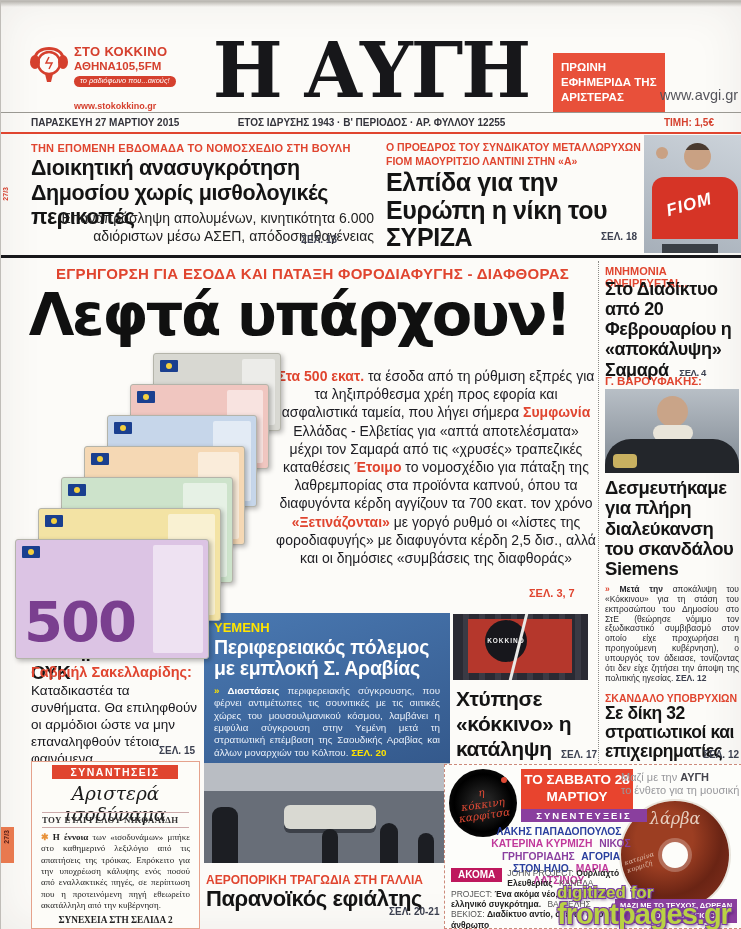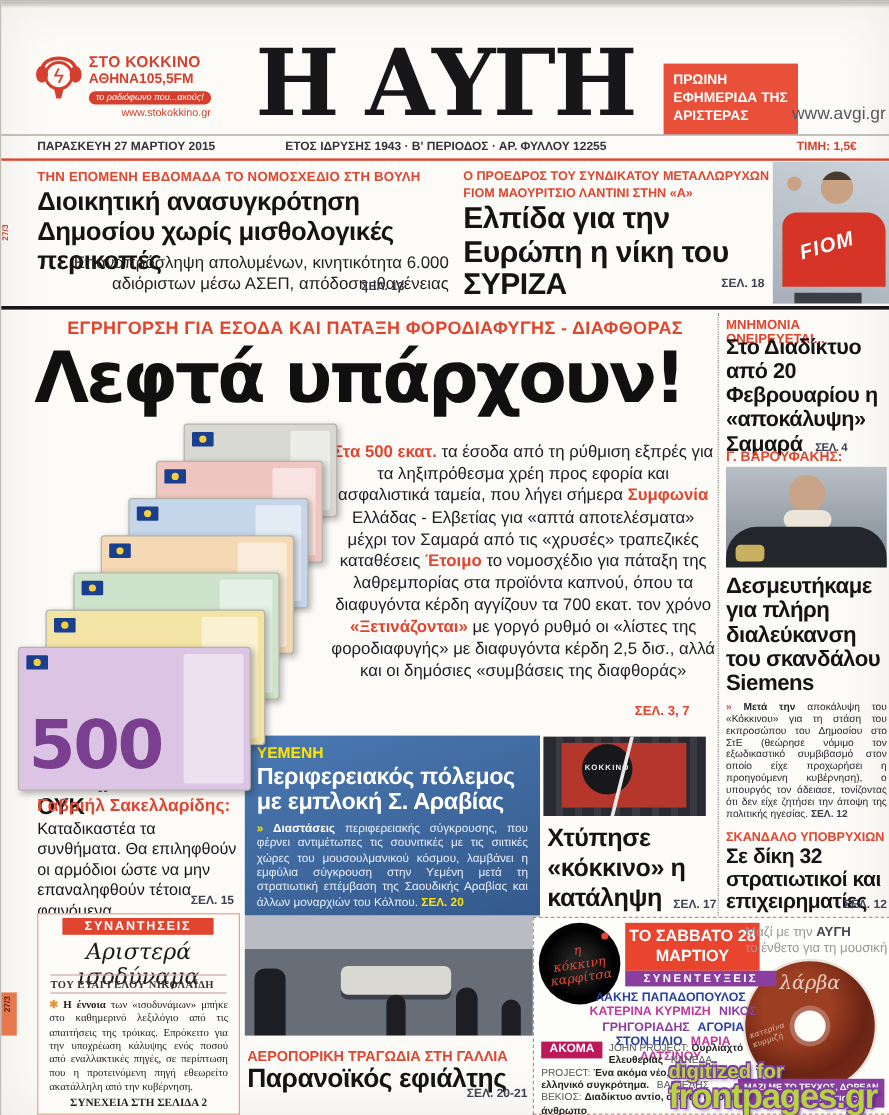--- a/index.html
+++ b/index.html
@@ -15,21 +15,21 @@
   .pref { font-weight:bold; color:#3c4050; font-size:10px; }
   .pref-red { font-weight:bold; color:#e0452f; font-size:11px; }
 
   
   .radio-logo { left:28px; top:36px; width:165px; height:72px; display:flex; gap:5px; }
   .radio-texts { display:flex; flex-direction:column; line-height:1.15; margin-top:8px; }
   .radio-station { color:#d5402e; font-weight:bold; font-size:13px; letter-spacing:.3px; }
   .radio-freq { color:#d5402e; font-weight:bold; font-size:11.5px; }
   .radio-tag { background:#d5402e; color:#fff; font-style:italic; font-size:7.5px;
                border-radius:7px; padding:1px 6px; margin-top:3px; align-self:flex-start; }
-  .radio-url { color:#d5402e; font-weight:normal; font-size:9px; margin-top:2px;text-align:right; }
+  .radio-url { color:#d5402e; font-weight:bold; font-size:9px; margin-top:14px; }
   .mast-title { left:198px; top:26px; width:344px; text-align:center;
                 font-family:"DejaVu Serif",serif; font-weight:bold; font-size:74px;
                 letter-spacing:-2px; color:#17171a; transform:scaleY(1.04); }
   .mast-box { left:552px; top:52px; width:96px; background:#e8503a; color:#fff;
               font-weight:bold; font-size:11.5px; line-height:1.3; padding:7px 8px; }
   .mast-site { left:659px; top:86px; font-size:14.5px; color:#55555c; }
   .rule-gray { left:0; top:111px; width:741px; height:1px; background:#9a9892; }
   .date-row { left:0; top:114px; width:741px; height:15px; font-size:10px; font-weight:bold; color:#33333b; }
   .date-left { position:absolute; left:30px; top:2px; }
   .date-center { position:absolute; left:0; width:100%; top:2px; text-align:center; }

